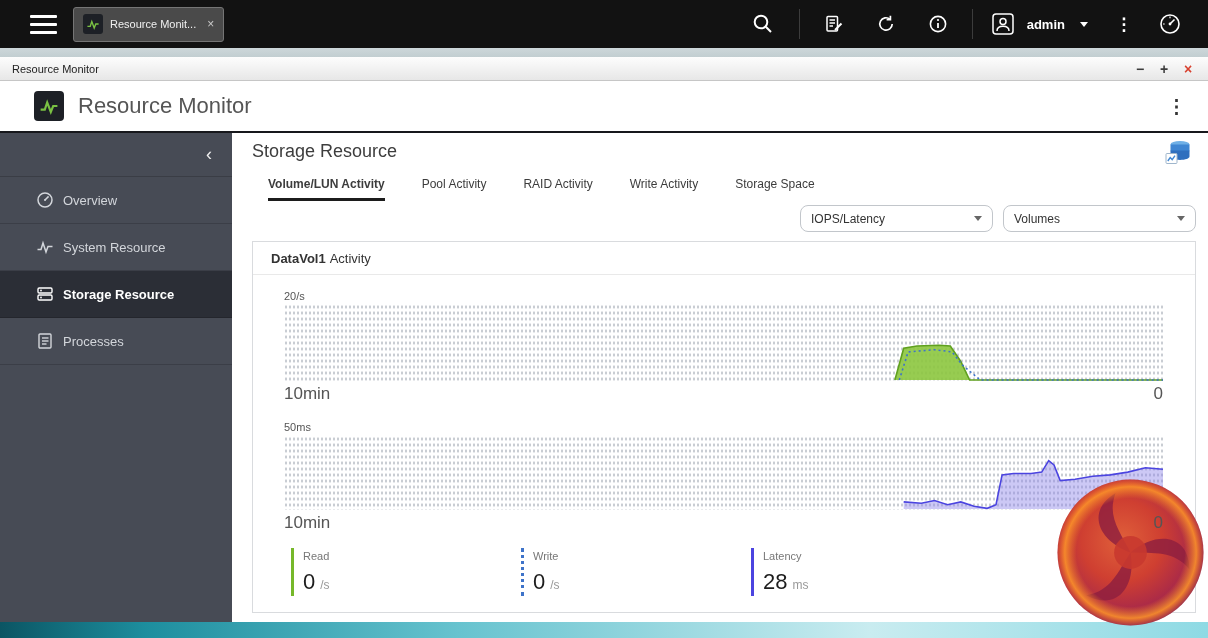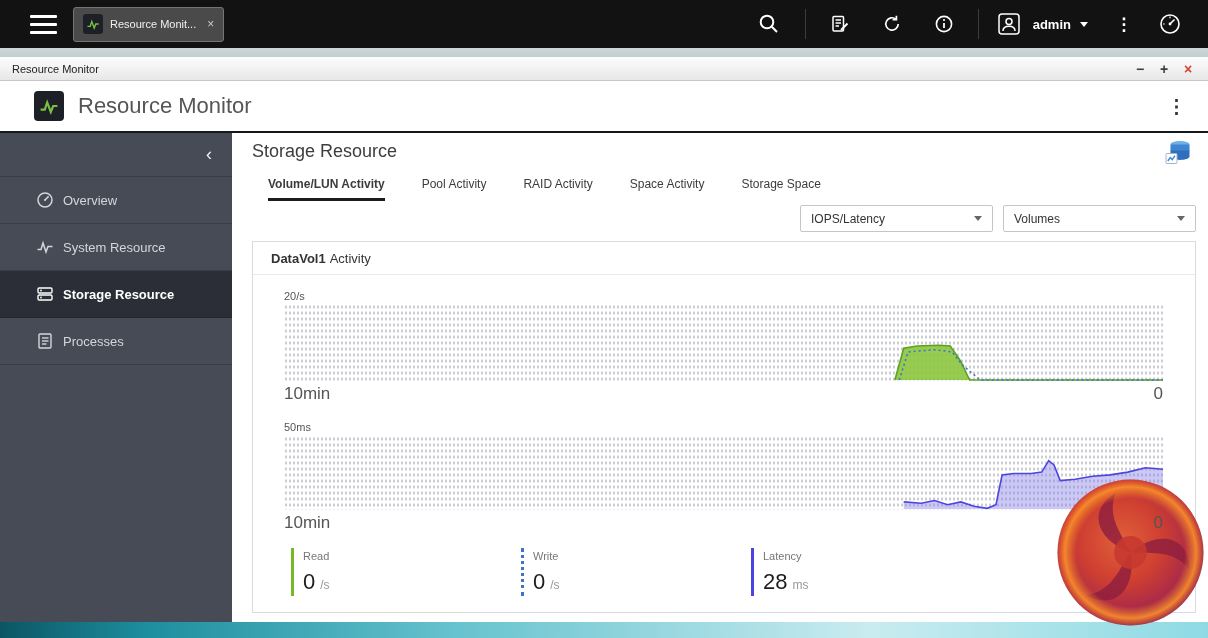--- a/index.html
+++ b/index.html
@@ -12,21 +12,21 @@
   .hamburger{width:27px;height:19px;margin-left:30px;display:flex;flex-direction:column;justify-content:space-between;cursor:pointer}
   .hamburger span{height:3px;background:#fff;border-radius:1px}
   .tb-tab{margin-left:16px;height:35px;display:flex;align-items:center;gap:7px;padding:0 9px;background:#4a4a4a;border:1px solid #757575;border-radius:3px;cursor:pointer}
   .tb-tab .app-ico{width:20px;height:20px;background:#1d2026;border-radius:3px;display:flex;align-items:center;justify-content:center}
   .tb-tab .lbl{color:#f0f0f0;font-size:11px;white-space:nowrap}
   .tb-tab .cls{color:#c9c9c9;font-size:12px;margin-left:4px;cursor:pointer}
   .tb-right{margin-left:auto;display:flex;align-items:center;height:100%;padding-right:14px}
   .tb-btn{display:flex;align-items:center;justify-content:center;height:100%;cursor:pointer}
   .w56{width:56px}.w52{width:52px}.w44{width:44px}.w48{width:48px}
   .tb-div{width:1px;height:30px;background:#3c3c3c;margin:0 8px}
-  .tb-user-label{display:flex;align-items:center;gap:9px;color:#fff;font-size:13px;font-weight:bold;padding:0 14px 0 2px;cursor:pointer;height:100%}
+  .tb-user-label{display:flex;align-items:center;gap:15px;color:#fff;font-size:13px;font-weight:bold;padding:0 14px 0 2px;cursor:pointer;height:100%}
   .caret{width:0;height:0;border-left:4px solid transparent;border-right:4px solid transparent;border-top:5px solid #fff}
   .tb-kebab{color:#fff;font-size:17px;font-weight:bold}
 
   
   .desktop-gap{position:absolute;left:0;top:48px;width:100%;height:9px;background:linear-gradient(#cdd7da,#c2ced1)}
   .titlebar{position:absolute;left:0;top:57px;width:100%;height:24px;background:linear-gradient(#fdfdfd,#e7e7e7);border-bottom:1px solid #c6c6c6;display:flex;align-items:center;z-index:55}
   .titlebar .t{font-size:11px;color:#222;margin-left:12px}
   .win-ctrls{margin-left:auto;display:flex;align-items:center;margin-right:8px}
   .win-ctrls span{width:24px;text-align:center;font-size:14px;cursor:pointer;line-height:22px}
   .wc-min,.wc-max{color:#3c3c3c;font-weight:bold}
@@ -46,21 +46,21 @@
   .side-item.active{background:#2b2e36;color:#fff;font-weight:bold}
 
   
   .main{position:absolute;left:232px;top:133px;width:976px;height:489px;background:#fff}
   .page-heading{position:absolute;left:20px;top:8px;font-size:18px;color:#3d3d3d}
   .storage-graphic{position:absolute;right:16px;top:5px;width:28px;height:28px}
   .tabs{position:absolute;left:36px;top:44px;display:flex;gap:37px}
   .tab{font-size:12px;color:#3c3c3c;padding-bottom:7px;cursor:pointer;white-space:nowrap}
   .tab.active{font-weight:bold;border-bottom:3px solid #1c1c1c}
   .selects{position:absolute;right:12px;top:72px;display:flex;gap:10px}
-  .select{width:193px;height:27px;border:1px solid #c2c6cb;border-radius:2px;background:#fff;display:flex;align-items:center;justify-content:space-between;padding:0 10px;font-size:12px;color:#333;cursor:pointer}
+  .select{width:193px;height:27px;border:1px solid #c2c6cb;border-radius:8px;background:#fff;display:flex;align-items:center;justify-content:space-between;padding:0 10px;font-size:12px;color:#333;cursor:pointer}
   .select .caret{border-top-color:#666}
 
   
   .card{position:absolute;left:20px;right:12px;top:108px;height:372px;border:1px solid #d9dbde;background:#fff}
   .card-head{height:33px;border-bottom:1px solid #e9e9e9;display:flex;align-items:center;padding-left:18px;font-size:13px;color:#333}
   .card-head .b{font-weight:bold}
   .card-head .r{margin-left:4px}
   .ylab{position:absolute;left:31px;font-size:11px;color:#555}
   .plot{position:absolute;left:31px;right:32px;overflow:hidden;background-color:#fff;background-image:radial-gradient(#c9cdd3 1px,transparent 1.2px);background-size:4px 6px}
   .xrow{position:absolute;left:31px;right:32px;display:flex;justify-content:space-between;font-size:17px;color:#555;z-index:46}
@@ -229,21 +229,21 @@
       <path d="M6.5 6.5v6c0 1.9 4.3 3.4 9.5 3.4s9.5-1.5 9.5-3.4v-6" fill="#3f86d2"></path>
       <path d="M6.5 12.5v6c0 1.9 4.3 3.4 9.5 3.4s9.5-1.5 9.5-3.4v-6" fill="#2f6fbe"></path>
       <rect x="2" y="15.5" width="11" height="10" rx="1" fill="#ffffff" stroke="#9fb6cc"></rect>
       <polyline points="3.8,23 6.2,19.6 8.2,21.6 11,17.6" fill="none" stroke="#3f86d2" stroke-width="1.4"></polyline>
     </svg>
 
     <div class="tabs">
       <span class="tab active">Volume/LUN Activity</span>
       <span class="tab">Pool Activity</span>
       <span class="tab">RAID Activity</span>
-      <span class="tab">Space Activity</span>
+      <span class="tab">Write Activity</span>
       <span class="tab">Storage Space</span>
     </div>
 
     <div class="selects">
       <div class="select">
         <span>IOPS/Latency</span>
         <span class="caret"></span>
       </div>
       <div class="select">
         <span>Volumes</span>

